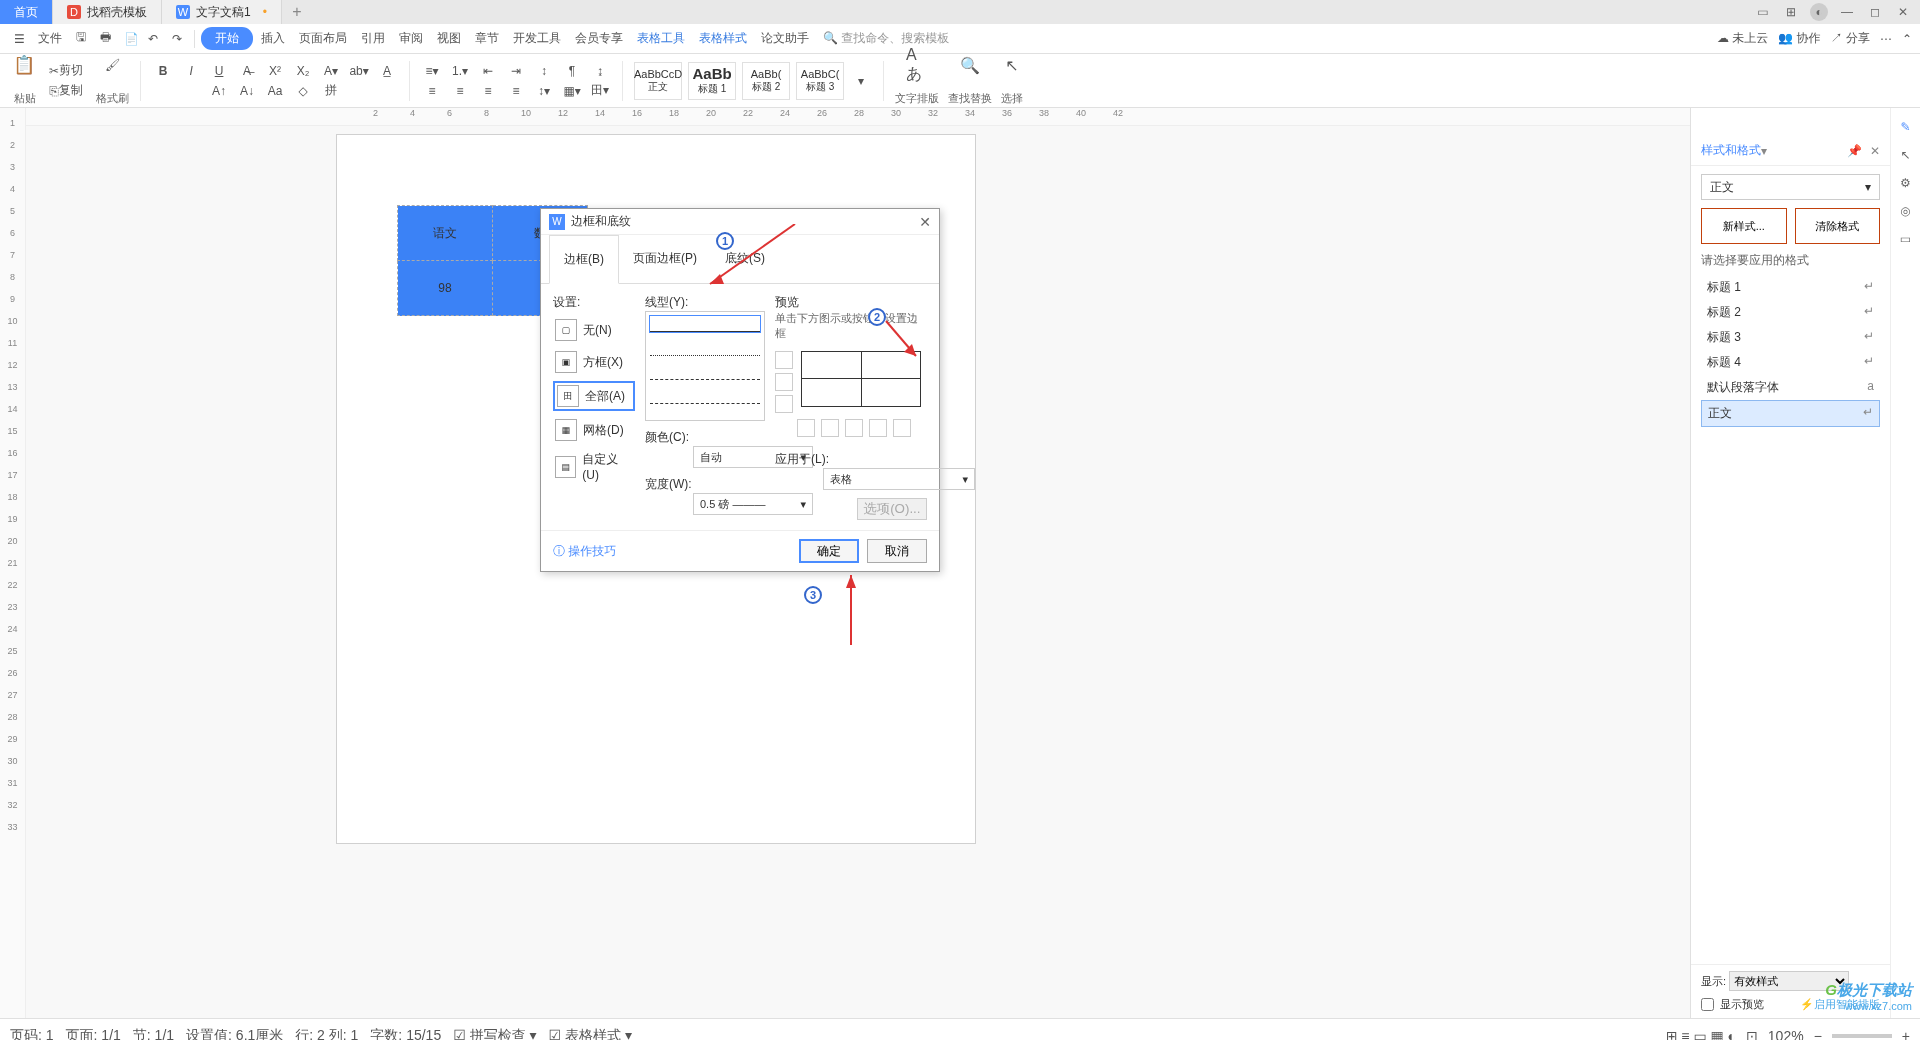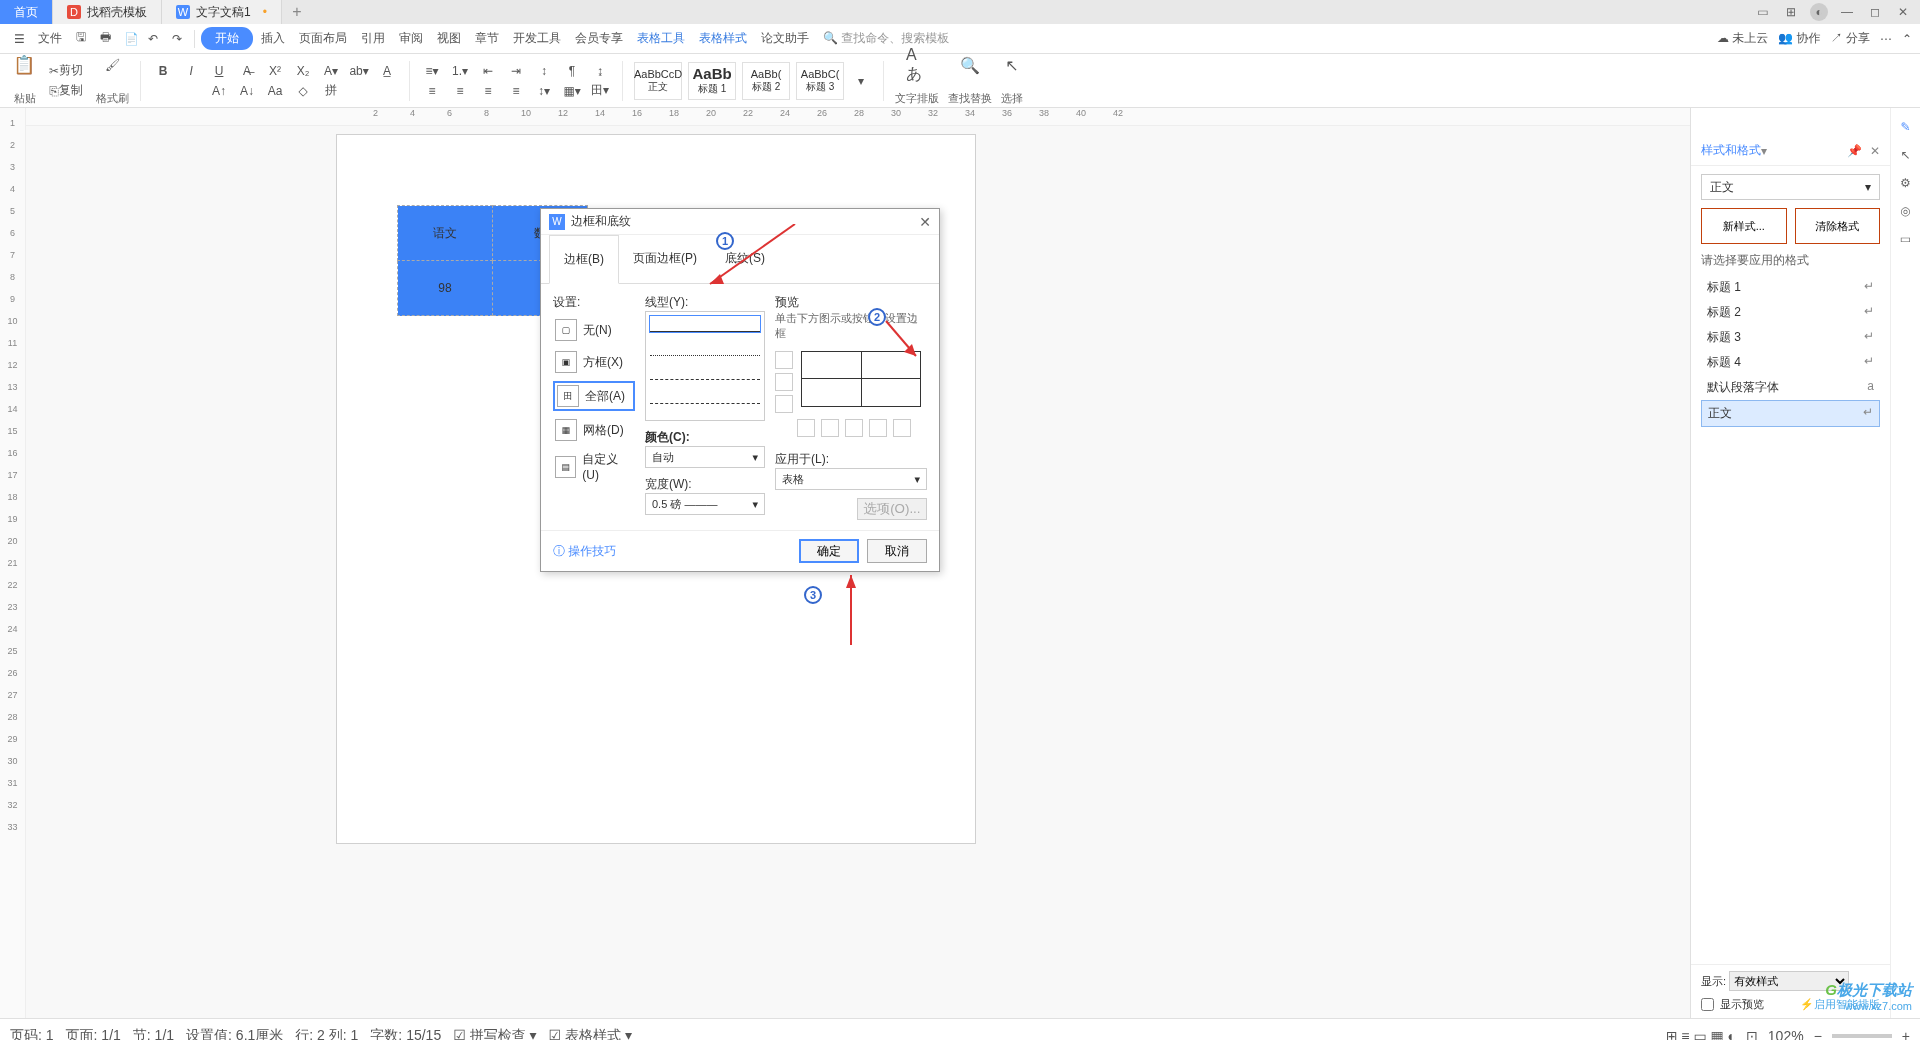--- a/index.html
+++ b/index.html
@@ -83,21 +83,21 @@
 .dlg-col2 { width: 120px; }
 .dlg-col3 { flex: 1; }
 .setting-item { display: flex; align-items: center; gap: 6px; margin-bottom: 6px; cursor: pointer; padding: 2px; }
 .setting-item.sel { border: 2px solid #4a8cff; }
 .setting-item .box { width: 22px; height: 22px; border: 1px solid #aaa; display: inline-flex; align-items: center; justify-content: center; font-size: 9px; }
 .line-list { border: 1px solid #ccc; height: 110px; padding: 4px; overflow: hidden; }
 .line-list .line { height: 16px; border-bottom: 1px solid #333; margin-bottom: 8px; }
 .line-list .line.sel { outline: 1px solid #4a8cff; }
 .line-list .line.dashed { border-bottom: 1px dashed #333; }
 .line-list .line.dotted { border-bottom: 1px dotted #333; }
-.combo { width: 100%; height: 22px; border: 1px solid #ccc; display: flex; align-items: center; padding: 0 6px; font-size: 11px; }
+.combo { width: 100%; height: 22px; border: 1px solid #ccc; display: flex; align-items: center; padding: 0 6px; font-size: 11px; margin-left: 48px; }
 .combo .arr { margin-left: auto; }
 .pbtn { width: 18px; height: 18px; border: 1px solid #ccc; cursor: pointer; }
 .preview-box { width: 120px; height: 56px; border: 1px solid #333; margin-left: 22px; }
 .preview-box .inner { width: 100%; height: 50%; border-bottom: 1px solid #333; display: flex; }
 .preview-box .inner div { flex: 1; border-right: 1px solid #333; }
 .preview-row { display: flex; gap: 6px; margin-top: 6px; margin-left: 22px; }
 .dlg-foot { border-top: 1px solid #eee; padding: 8px 12px; display: flex; align-items: center; }
 .dlg-foot .link { color: #4a8cff; cursor: pointer; }
 .dlg-foot .btns { margin-left: auto; display: flex; gap: 8px; }
 .dlg-foot button { width: 60px; height: 24px; border: 1px solid #aaa; background: #f5f5f5; cursor: pointer; font-size: 12px; }
@@ -465,21 +465,21 @@
     </div>
     <div class="dlg-col2">
       <div>线型(Y):</div>
       <div class="line-list">
         <div class="line sel"></div>
         <div class="line dotted"></div>
         <div class="line dashed"></div>
         <div class="line dashed" style="border-bottom-style:dashed;"></div>
         <div class="line dashed"></div>
       </div>
-      <div style="margin-top:8px;font-weight:bold;">颜色(C):</div>
+      <div style="margin-top:8px;">颜色(C):</div>
       <div class="combo">
           <span>自动</span>
           <span class="arr">▾</span>
         </div>
       <div style="margin-top:8px;">宽度(W):</div>
       <div class="combo">
           <span>0.5  磅 ———</span>
           <span class="arr">▾</span>
         </div>
     </div>

